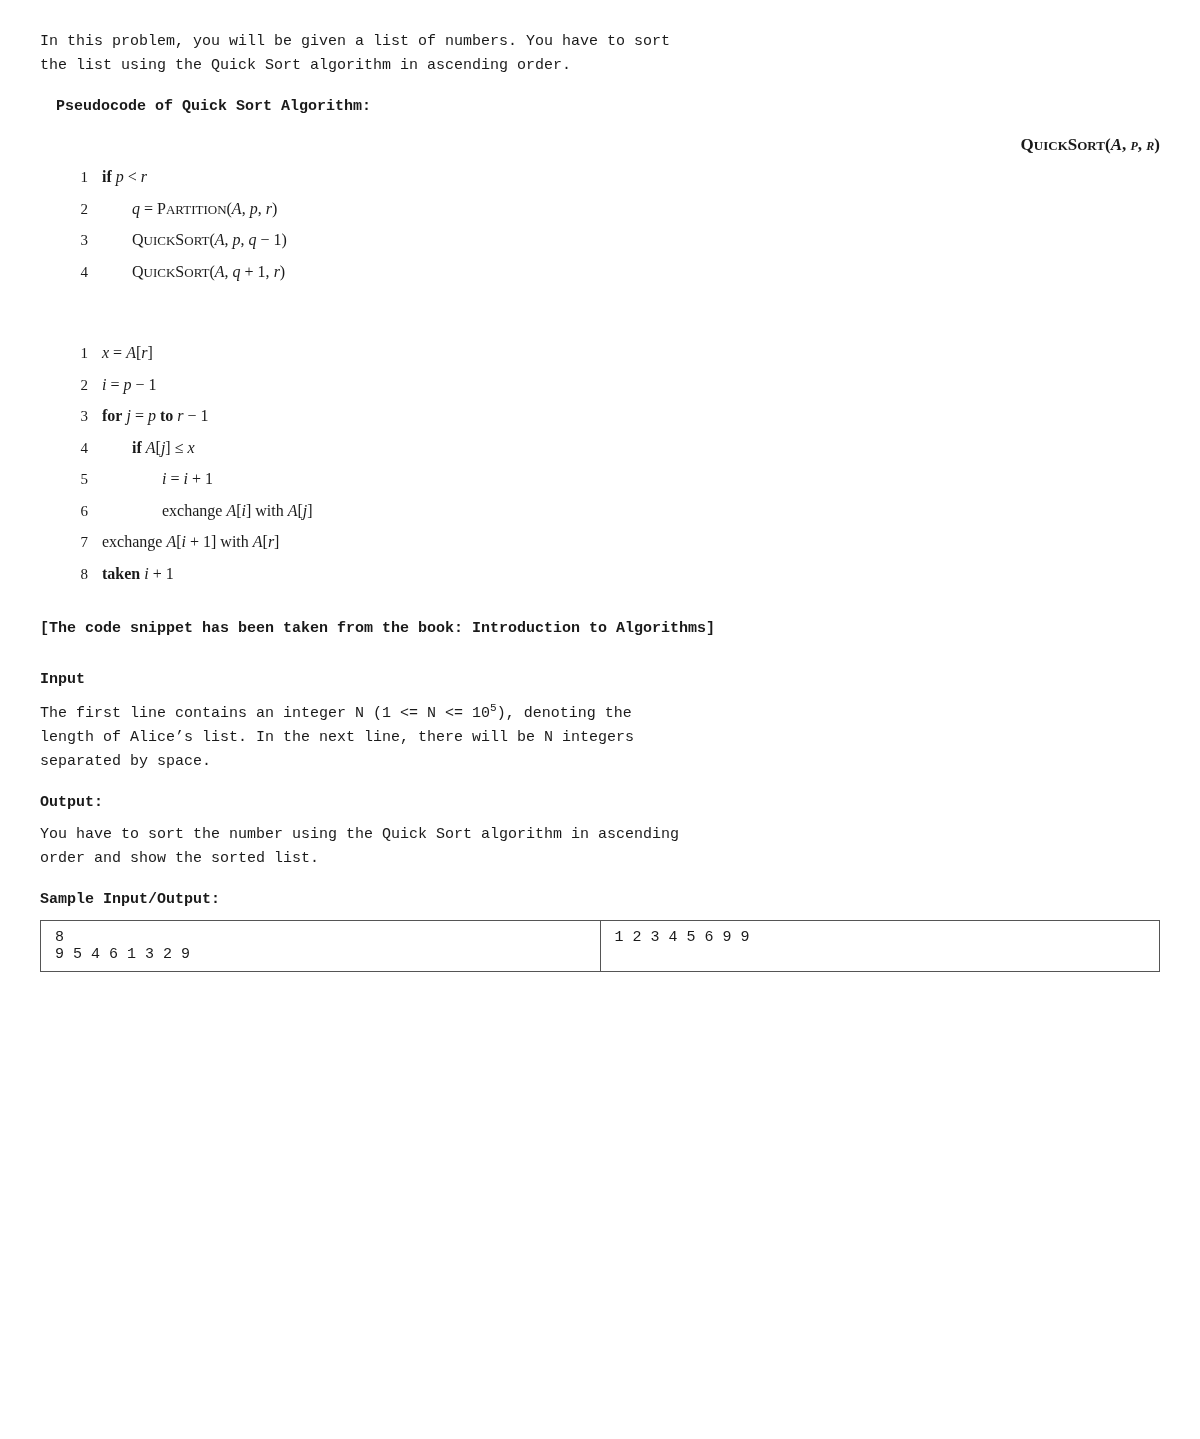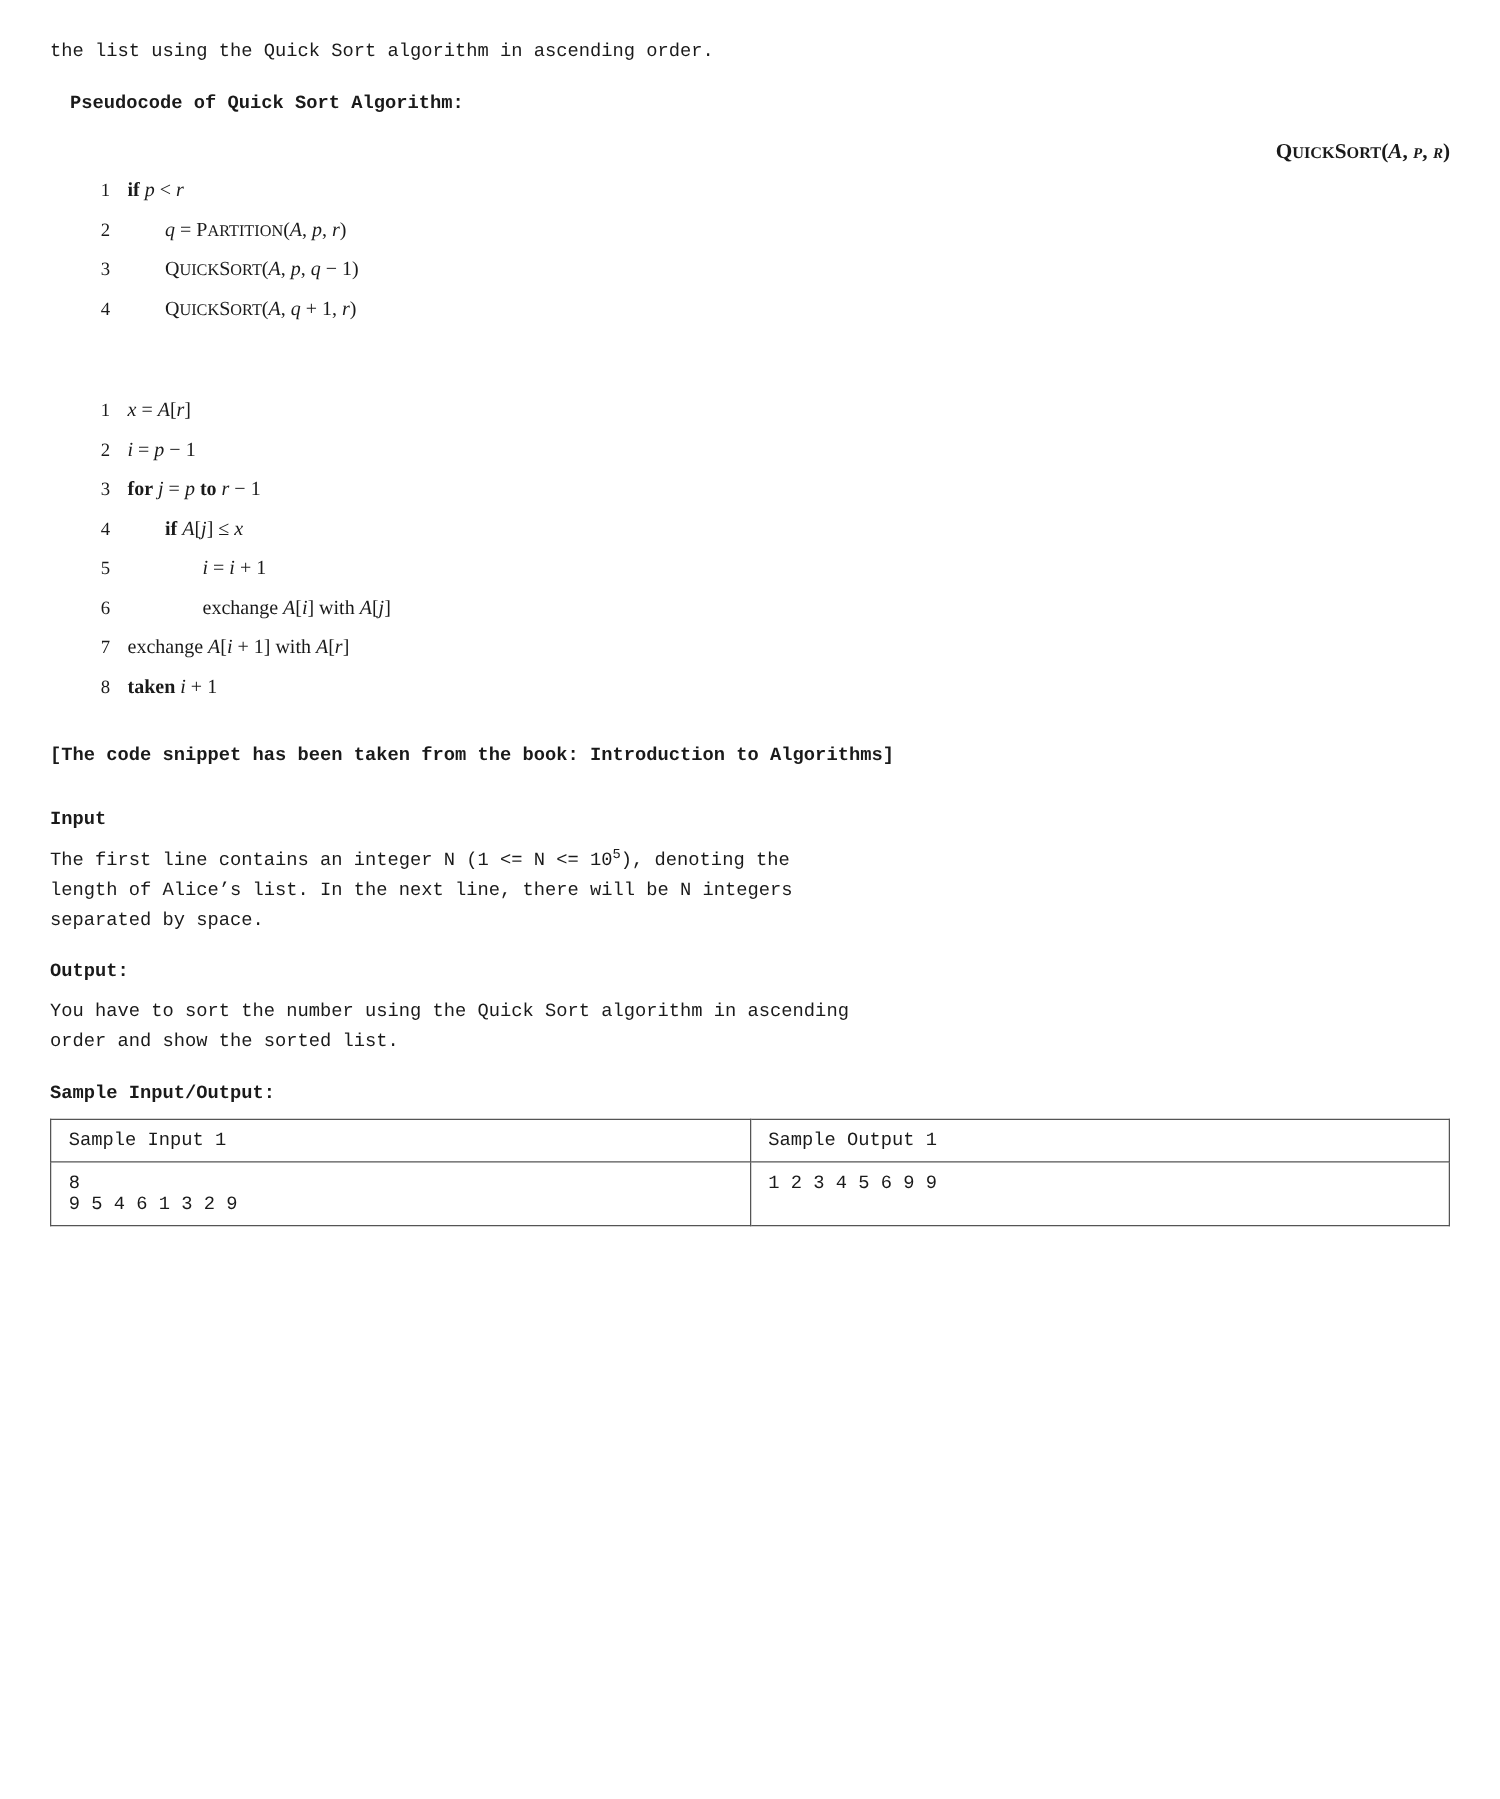--- a/index.html
+++ b/index.html
@@ -123,20 +123,21 @@
 
     sup {
       font-size: 11px;
       vertical-align: super;
     }
   </style>
 </head>
 <body>
 
 <div class="intro-text">
+  <div>In this problem, you will be given a list of numbers. You have to sort</div>
   <div>the list using the Quick Sort algorithm in ascending order.</div>
 </div>
 
 <div class="section-title">Pseudocode of Quick Sort Algorithm:</div>
 
 <div class="pseudocode-block">
   <div class="algorithm-name">
     Q<span style="font-size:13px">UICK</span>S<span style="font-size:13px">ORT</span>(<span style="font-style:italic">A</span>, <span style="font-style:italic">p</span>, <span style="font-style:italic">r</span>)
   </div>
   <div class="algo-line">
@@ -210,24 +211,20 @@
 
 <div class="body-text">
   <div>You have to sort the number using the Quick Sort algorithm in ascending</div>
   <div>order and show the sorted list.</div>
 </div>
 
 <div class="section-heading">Sample Input/Output:</div>
 
 <table class="sample-table">
   <tbody>
-      <tr>
-    <th>Sample Input 1</th>
-    <th>Sample Output 1</th>
-  </tr>
   <tr>
     <td>
       <div>8</div>
       <div>9 5 4 6 1 3 2 9</div>
     </td>
     <td>1 2 3 4 5 6 9 9</td>
   </tr>
 </tbody>
   </table>
 

